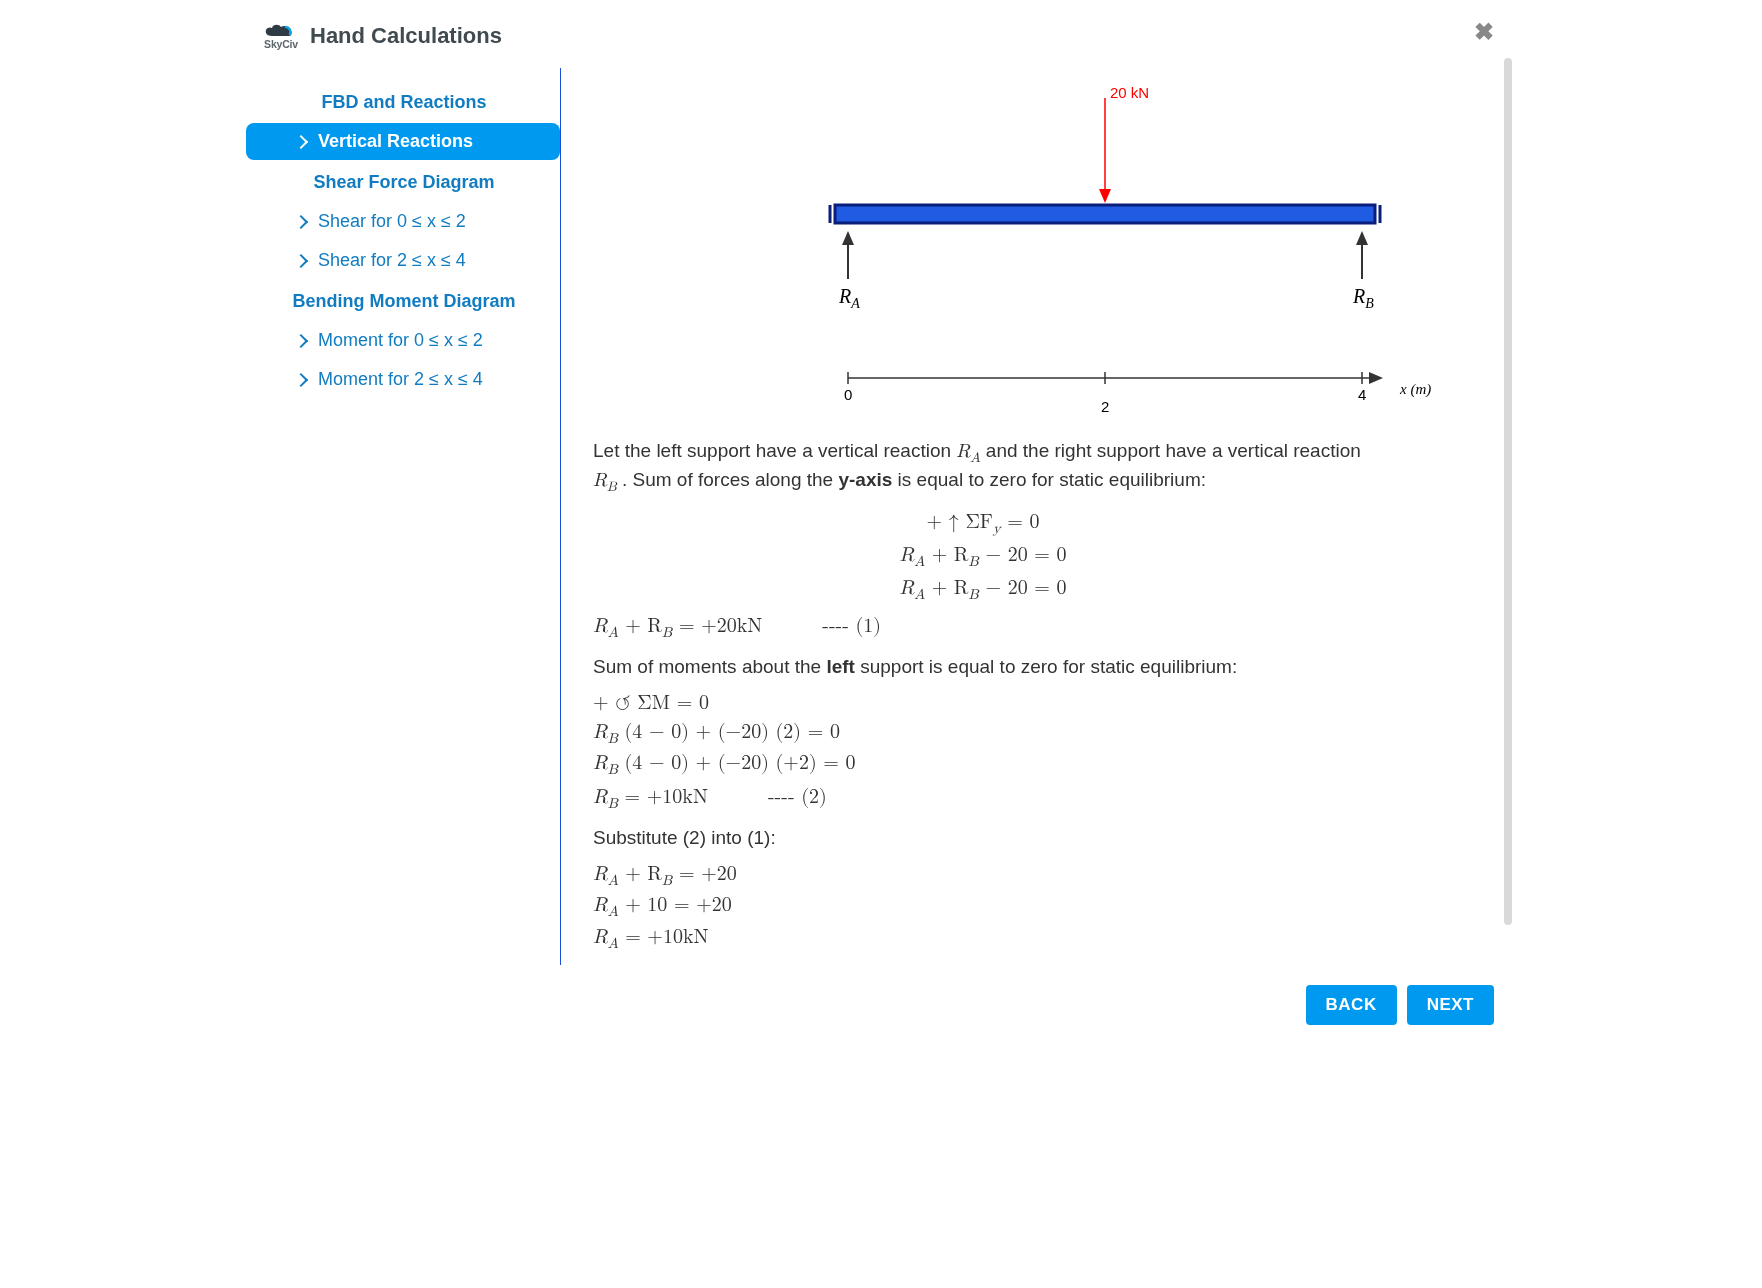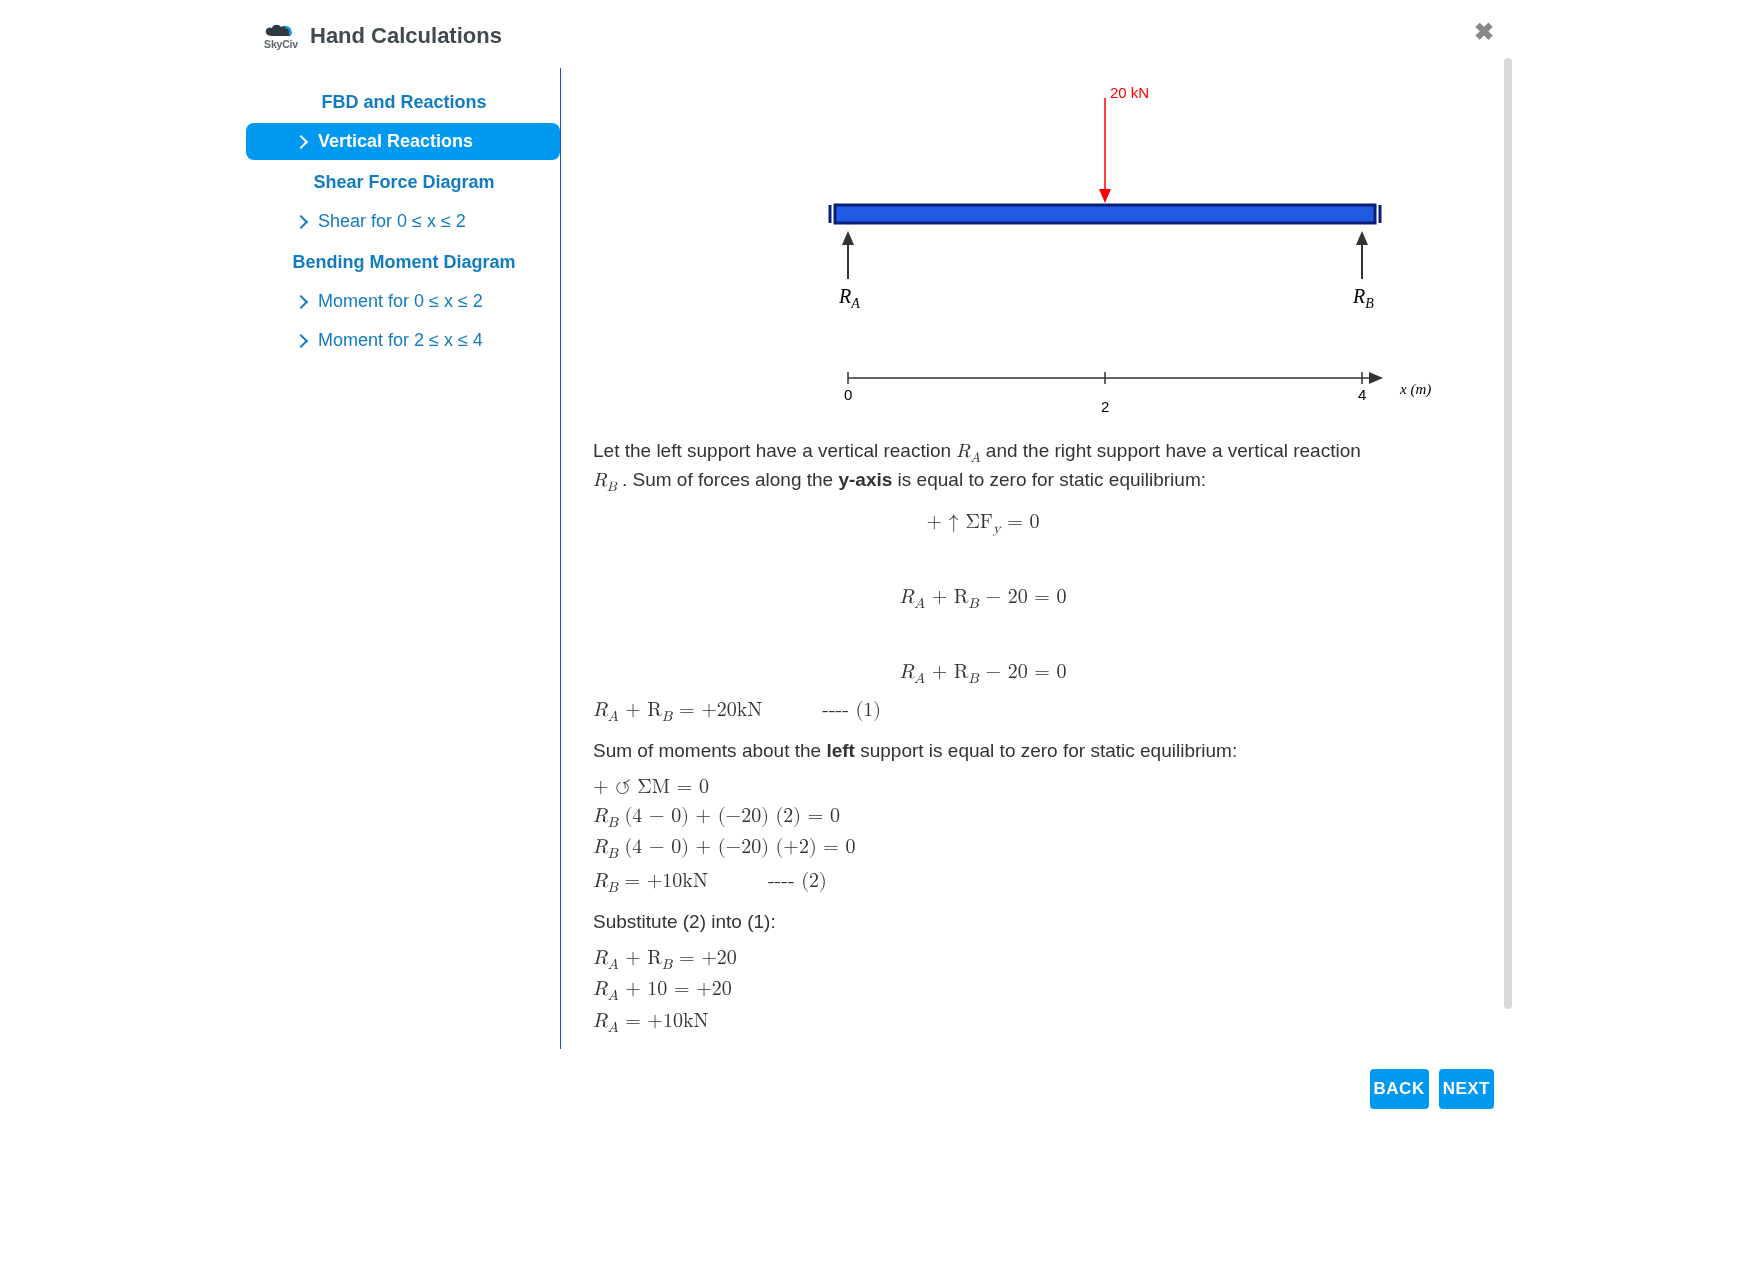--- a/index.html
+++ b/index.html
@@ -113,21 +113,20 @@
     color: #333;
     line-height: 1.35;
     max-width: 780px;
   }
   .content-text p { margin: 10px 0; }
   .eq-block {
     display: flex;
     flex-direction: column;
     align-items: center;
     margin: 4px 0;
-    gap: 42px;
   }
   .eq-line {
     font-family: "Latin Modern Math", "STIX Two Math", "Cambria Math", Georgia, serif;
     font-size: 20px;
     margin: 2px 0;
     white-space: nowrap;
   }
   .eq-left {
     font-family: "Latin Modern Math", "STIX Two Math", "Cambria Math", Georgia, serif;
     font-size: 20px;
@@ -148,21 +147,21 @@
     display: flex;
     justify-content: flex-end;
     gap: 10px;
     padding: 20px 22px 0 0;
   }
   .btn {
     background: #0099f0;
     color: #fff;
     font-weight: 700;
     font-size: 17px;
-    padding: 10px 4px;
+    padding: 10px 20px;
     border-radius: 4px;
     cursor: pointer;
     letter-spacing: 0.5px;
   }
   .serif { font-family: "Latin Modern Math", "STIX Two Math", "Cambria Math", Georgia, serif; }
   .scrollbar-fake {
     position: absolute;
     right: 4px;
     top: 54px;
     bottom: 120px;
@@ -194,20 +193,24 @@
       <div class="nav-section">FBD and Reactions</div>
       <div class="nav-item active">
         <span class="nav-chevron"></span>
         <span>Vertical Reactions</span>
       </div>
       <div class="nav-section">Shear Force Diagram</div>
       <div class="nav-item">
         <span class="nav-chevron"></span>
         <span>Shear for 0 ≤ x ≤ 2</span>
       </div>
+      <div class="nav-item">
+        <span class="nav-chevron"></span>
+        <span>Shear for 2 ≤ x ≤ 4</span>
+      </div>
       <div class="nav-section">Bending Moment Diagram</div>
       <div class="nav-item">
         <span class="nav-chevron"></span>
         <span>Moment for 0 ≤ x ≤ 2</span>
       </div>
       <div class="nav-item">
         <span class="nav-chevron"></span>
         <span>Moment for 2 ≤ x ≤ 4</span>
       </div>
     </div>

